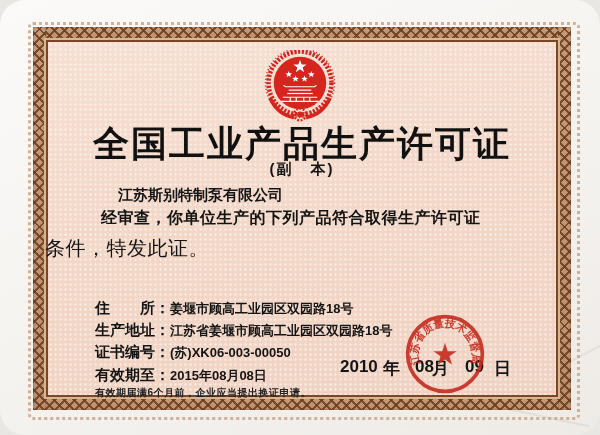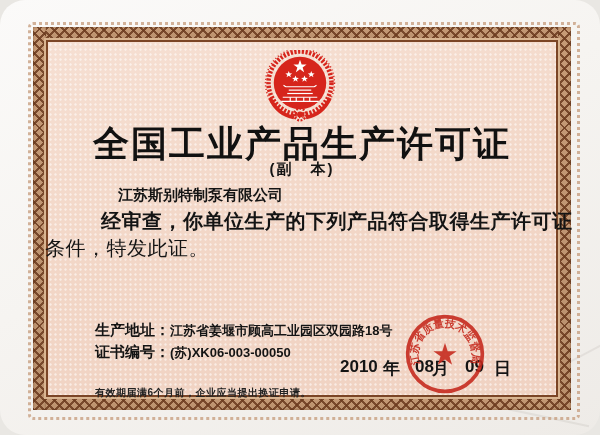--- a/index.html
+++ b/index.html
@@ -48,21 +48,21 @@
   .emblem{position:absolute;left:261px;top:50px;width:78px;height:72px;}
   .title{
     position:absolute;left:33px;top:120px;width:538px;text-align:center;
     font-size:36px;font-weight:800;letter-spacing:2px;color:#111;
   }
   .subtitle{
     position:absolute;left:33px;top:160px;width:538px;text-align:center;
     font-size:15px;font-weight:700;letter-spacing:2px;
   }
   .company{position:absolute;left:90px;top:186px;font-size:15px;font-weight:700;padding-left:28px;}
-  .body1{position:absolute;left:101px;top:208px;font-size:20px;font-weight:800;letter-spacing:.5px;}
+  .body1{position:absolute;left:101px;top:208px;font-size:16px;font-weight:800;letter-spacing:.5px;}
   .body2{position:absolute;left:45px;top:235px;font-size:20px;font-weight:400;letter-spacing:.5px;}
 
   .row{position:absolute;left:95px;white-space:nowrap;}
   .row .lab{font-size:15px;font-weight:800;}
   .row .val{font-size:13px;font-weight:700;}
   .row.product{top:263px;}
   .row.product .val{font-size:14px;}
   .row.product .note{font-size:10.5px;font-weight:700;}
   .row.addr{top:299px;}
   .row.prod-addr{top:321px;}
@@ -119,29 +119,35 @@
       </g>
     </svg>
 
     <div class="title">全国工业产品生产许可证</div>
     <div class="subtitle">(副　本)</div>
     <div class="company">江苏斯别特制泵有限公司</div>
     <div class="body1">经审查，你单位生产的下列产品符合取得生产许可证</div>
     <div class="body2">条件，特发此证。</div>
 
 
+    <div class="row addr">
+      <span class="lab">住　　所：</span><span class="val">姜堰市顾高工业园区双园路18号</span>
+    </div>
 
     <div class="row prod-addr">
       <span class="lab">生产地址：</span><span class="val">江苏省姜堰市顾高工业园区双园路18号</span>
     </div>
 
     <div class="row cert-no">
       <span class="lab">证书编号：</span><span class="val">(苏)XK06-003-00050</span>
     </div>
 
+    <div class="row valid">
+      <span class="lab">有效期至：</span><span class="val">2015年08月08日</span>
+    </div>
 
     <div class="footnote">有效期届满6个月前，企业应当提出换证申请。</div>
 
     <div class="dateline">
       <span class="dy">2010</span>
       <span class="dyu">年</span>
       <span class="dm">08</span>
       <span class="dmu">月</span>
       <span class="dd">09</span>
       <span class="ddu">日</span>

